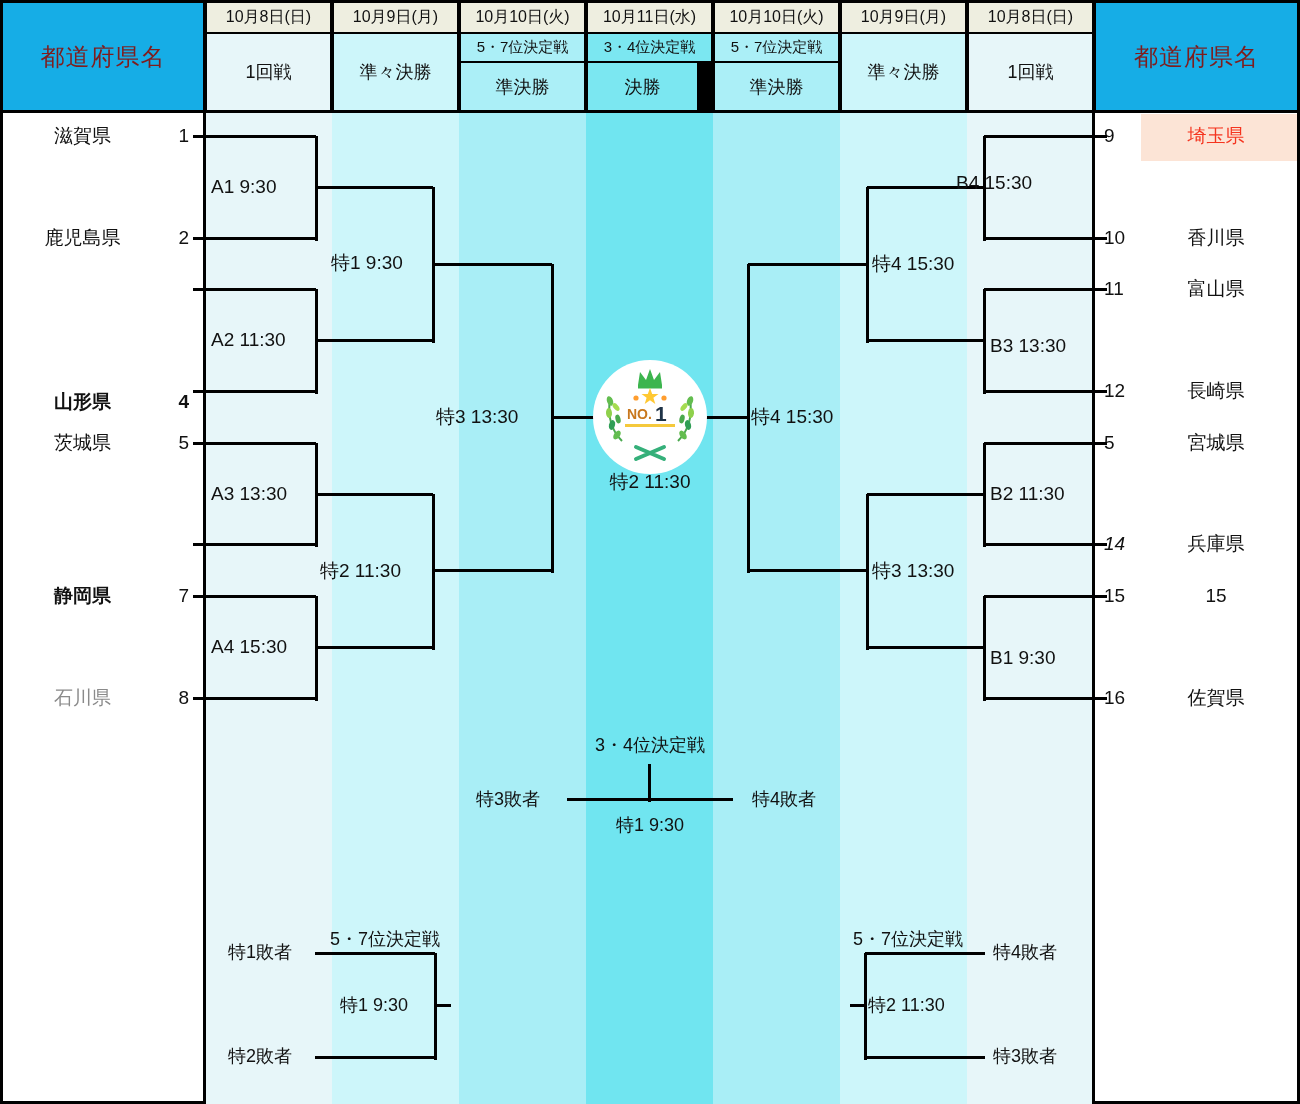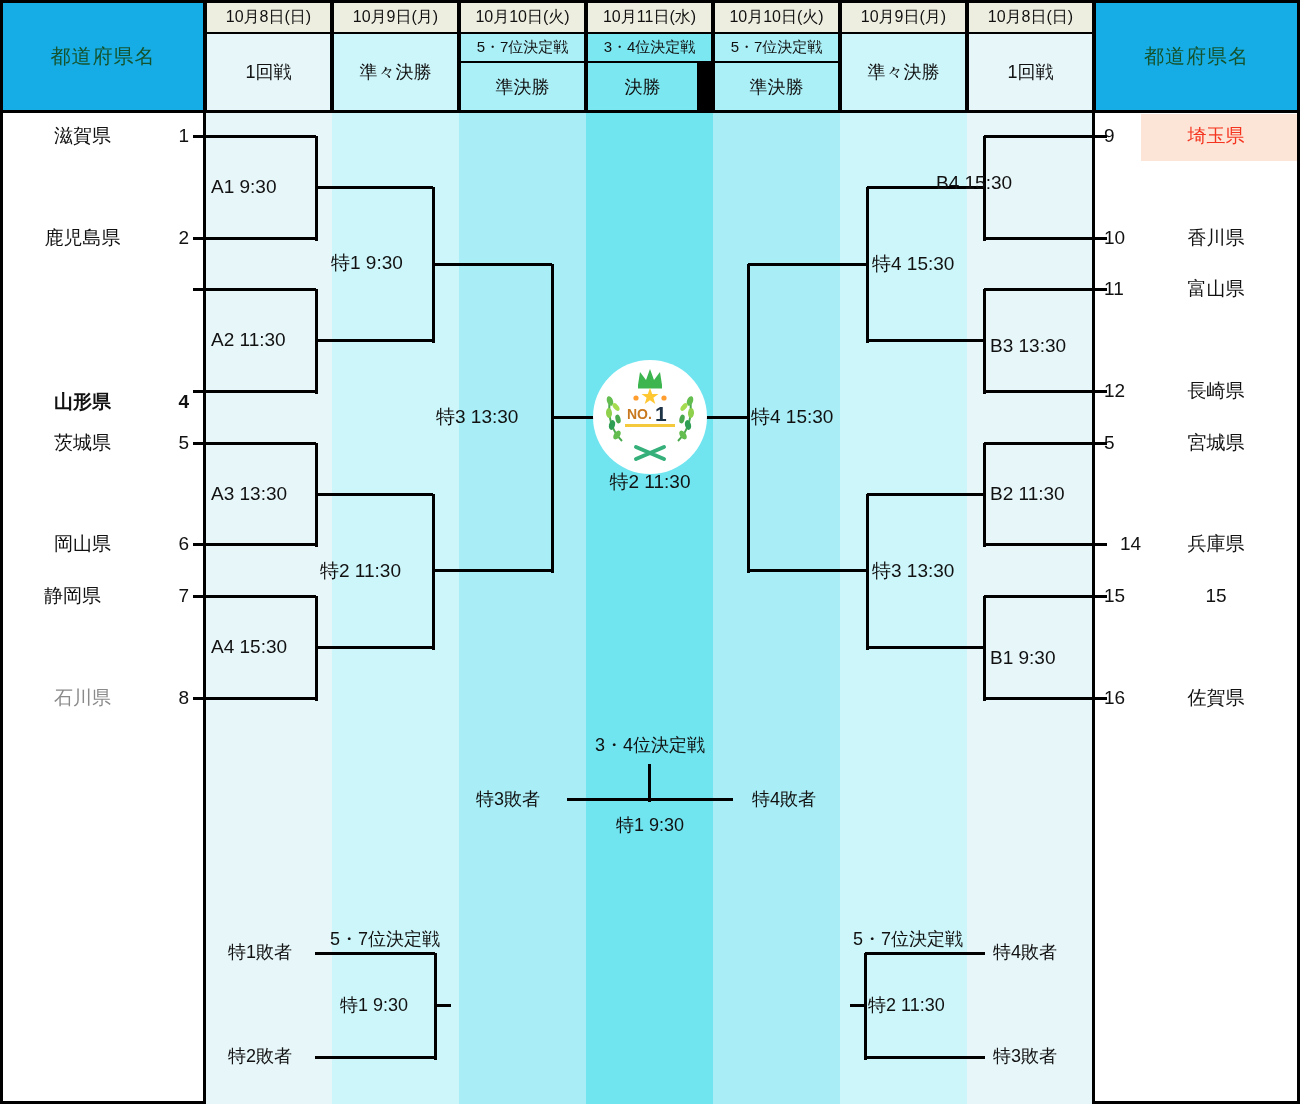--- a/index.html
+++ b/index.html
@@ -8,21 +8,21 @@
     --hdr3:#abeff7; --hdr4:#7be7f1;
     --peach:#fce4d6; --red:#f5341f; --gray:#8a8a8a; --line:#000;
   }
   *{margin:0;padding:0;box-sizing:border-box;}
   body{font-family:"Liberation Sans","DejaVu Sans",sans-serif;color:var(--ink);}
   #root{position:relative;width:1300px;height:1104px;background:#fff;overflow:hidden;
         box-shadow:inset 0 0 0 3px #000;}
   
   #header{position:absolute;left:0;top:0;width:1300px;height:113px;background:#000;}
   .hcell{position:absolute;display:flex;align-items:center;justify-content:center;text-align:center;}
-  .hblue{background:var(--blue);color:#14532d;font-size:20px;letter-spacing:1px;}
+  .hblue{background:var(--blue);color:#7f1d1d;font-size:24px;letter-spacing:1px;}
   .hdate{background:var(--cream);font-size:16px;}
   .hround{font-size:18px;}
   .hround.small{font-size:15px;}
   
   .band{position:absolute;top:113px;height:991px;}
   .vborder{position:absolute;top:110px;height:994px;width:3px;background:#000;}
   
   .ln{position:absolute;background:var(--line);}
   
   .lbl{position:absolute;font-size:19px;line-height:22px;white-space:nowrap;}
@@ -92,26 +92,22 @@
     <span class="prefnum" style="left:163px;width:26px;text-align:right;">2</span>
   </div>
   <div class="prefrow" style="left:0;top:387px;width:205px;font-weight:bold;">
     <span class="prefname" style="left:10px;width:145px;">山形県</span>
     <span class="prefnum" style="left:163px;width:26px;text-align:right;">4</span>
   </div>
   <div class="prefrow" style="left:0;top:428px;width:205px;">
     <span class="prefname" style="left:10px;width:145px;">茨城県</span>
     <span class="prefnum" style="left:163px;width:26px;text-align:right;">5</span>
   </div>
-  <div class="prefrow" style="left:0;top:529px;width:205px;">
-    <span class="prefname" style="left:10px;width:145px;">岡山県</span>
-    <span class="prefnum" style="left:163px;width:26px;text-align:right;">6</span>
-  </div>
   <div class="prefrow" style="left:0;top:581px;width:205px;">
-    <span class="prefname" style="left:0;width:145px;">静岡県</span>
+    <span class="prefname" style="left:10px;width:145px;font-weight:bold;">静岡県</span>
     <span class="prefnum" style="left:163px;width:26px;text-align:right;">7</span>
   </div>
   <div class="prefrow" style="left:0;top:683px;width:205px;">
     <span class="prefname gray" style="left:10px;width:145px;">石川県</span>
     <span class="prefnum" style="left:163px;width:26px;text-align:right;">8</span>
   </div>
 
   <div class="prefrow" style="left:1095px;top:121px;width:205px;">
     <span class="prefnum" style="left:9px;width:30px;">9</span>
     <span class="prefname red" style="left:51px;width:140px;">埼玉県</span>
@@ -126,21 +122,21 @@
   </div>
   <div class="prefrow" style="left:1095px;top:376px;width:205px;">
     <span class="prefnum" style="left:9px;width:30px;">12</span>
     <span class="prefname" style="left:51px;width:140px;text-align:center;">長崎県</span>
   </div>
   <div class="prefrow" style="left:1095px;top:428px;width:205px;">
     <span class="prefnum" style="left:9px;width:30px;">5</span>
     <span class="prefname" style="left:51px;width:140px;">宮城県</span>
   </div>
   <div class="prefrow" style="left:1095px;top:529px;width:205px;">
-    <span class="prefnum" style="left:25px;width:30px;">14</span>
+    <span class="prefnum" style="left:9px;width:30px;font-style:italic;">14</span>
     <span class="prefname" style="left:51px;width:140px;">兵庫県</span>
   </div>
   <div class="prefrow" style="left:1095px;top:581px;width:205px;">
     <span class="prefnum" style="left:9px;width:30px;">15</span>
     <span class="prefname" style="left:51px;width:140px;">15</span>
   </div>
   <div class="prefrow" style="left:1095px;top:683px;width:211px;">
     <span class="prefnum" style="left:9px;width:30px;">16</span>
     <span class="prefname" style="left:51px;width:140px;">佐賀県</span>
   </div>
@@ -201,21 +197,21 @@
       <div class="ln" style="left: 850px; top: 1004px; width: 16px; height: 3px;"></div>
     </div>
 
   <span class="lbl" style="left:211px;top:176px;">A1 9:30</span>
   <span class="lbl" style="left:211px;top:329px;">A2 11:30</span>
   <span class="lbl" style="left:211px;top:483px;">A3 13:30</span>
   <span class="lbl" style="left:211px;top:636px;">A4 15:30</span>
   <span class="lbl" style="left:331px;top:252px;">特1 9:30</span>
   <span class="lbl" style="left:320px;top:560px;">特2 11:30</span>
   <span class="lbl" style="left:436px;top:406px;">特3 13:30</span>
-  <span class="lbl" style="left:936px;top:172px;">B4 15:30</span>
+  <span class="lbl" style="left:956px;top:172px;">B4 15:30</span>
   <span class="lbl" style="left:990px;top:335px;">B3 13:30</span>
   <span class="lbl" style="left:990px;top:483px;">B2 11:30</span>
   <span class="lbl" style="left:990px;top:647px;">B1 9:30</span>
   <span class="lbl" style="left:872px;top:253px;">特4 15:30</span>
   <span class="lbl" style="left:872px;top:560px;">特3 13:30</span>
   <span class="lbl" style="left:751px;top:406px;">特4 15:30</span>
   <span class="lbl c" style="left:590px;top:471px;width:120px;">特2 11:30</span>
 
   <svg id="badge" width="120" height="120" viewBox="0 0 120 120">
     <circle cx="60" cy="60" r="57" fill="#ffffff"></circle>

